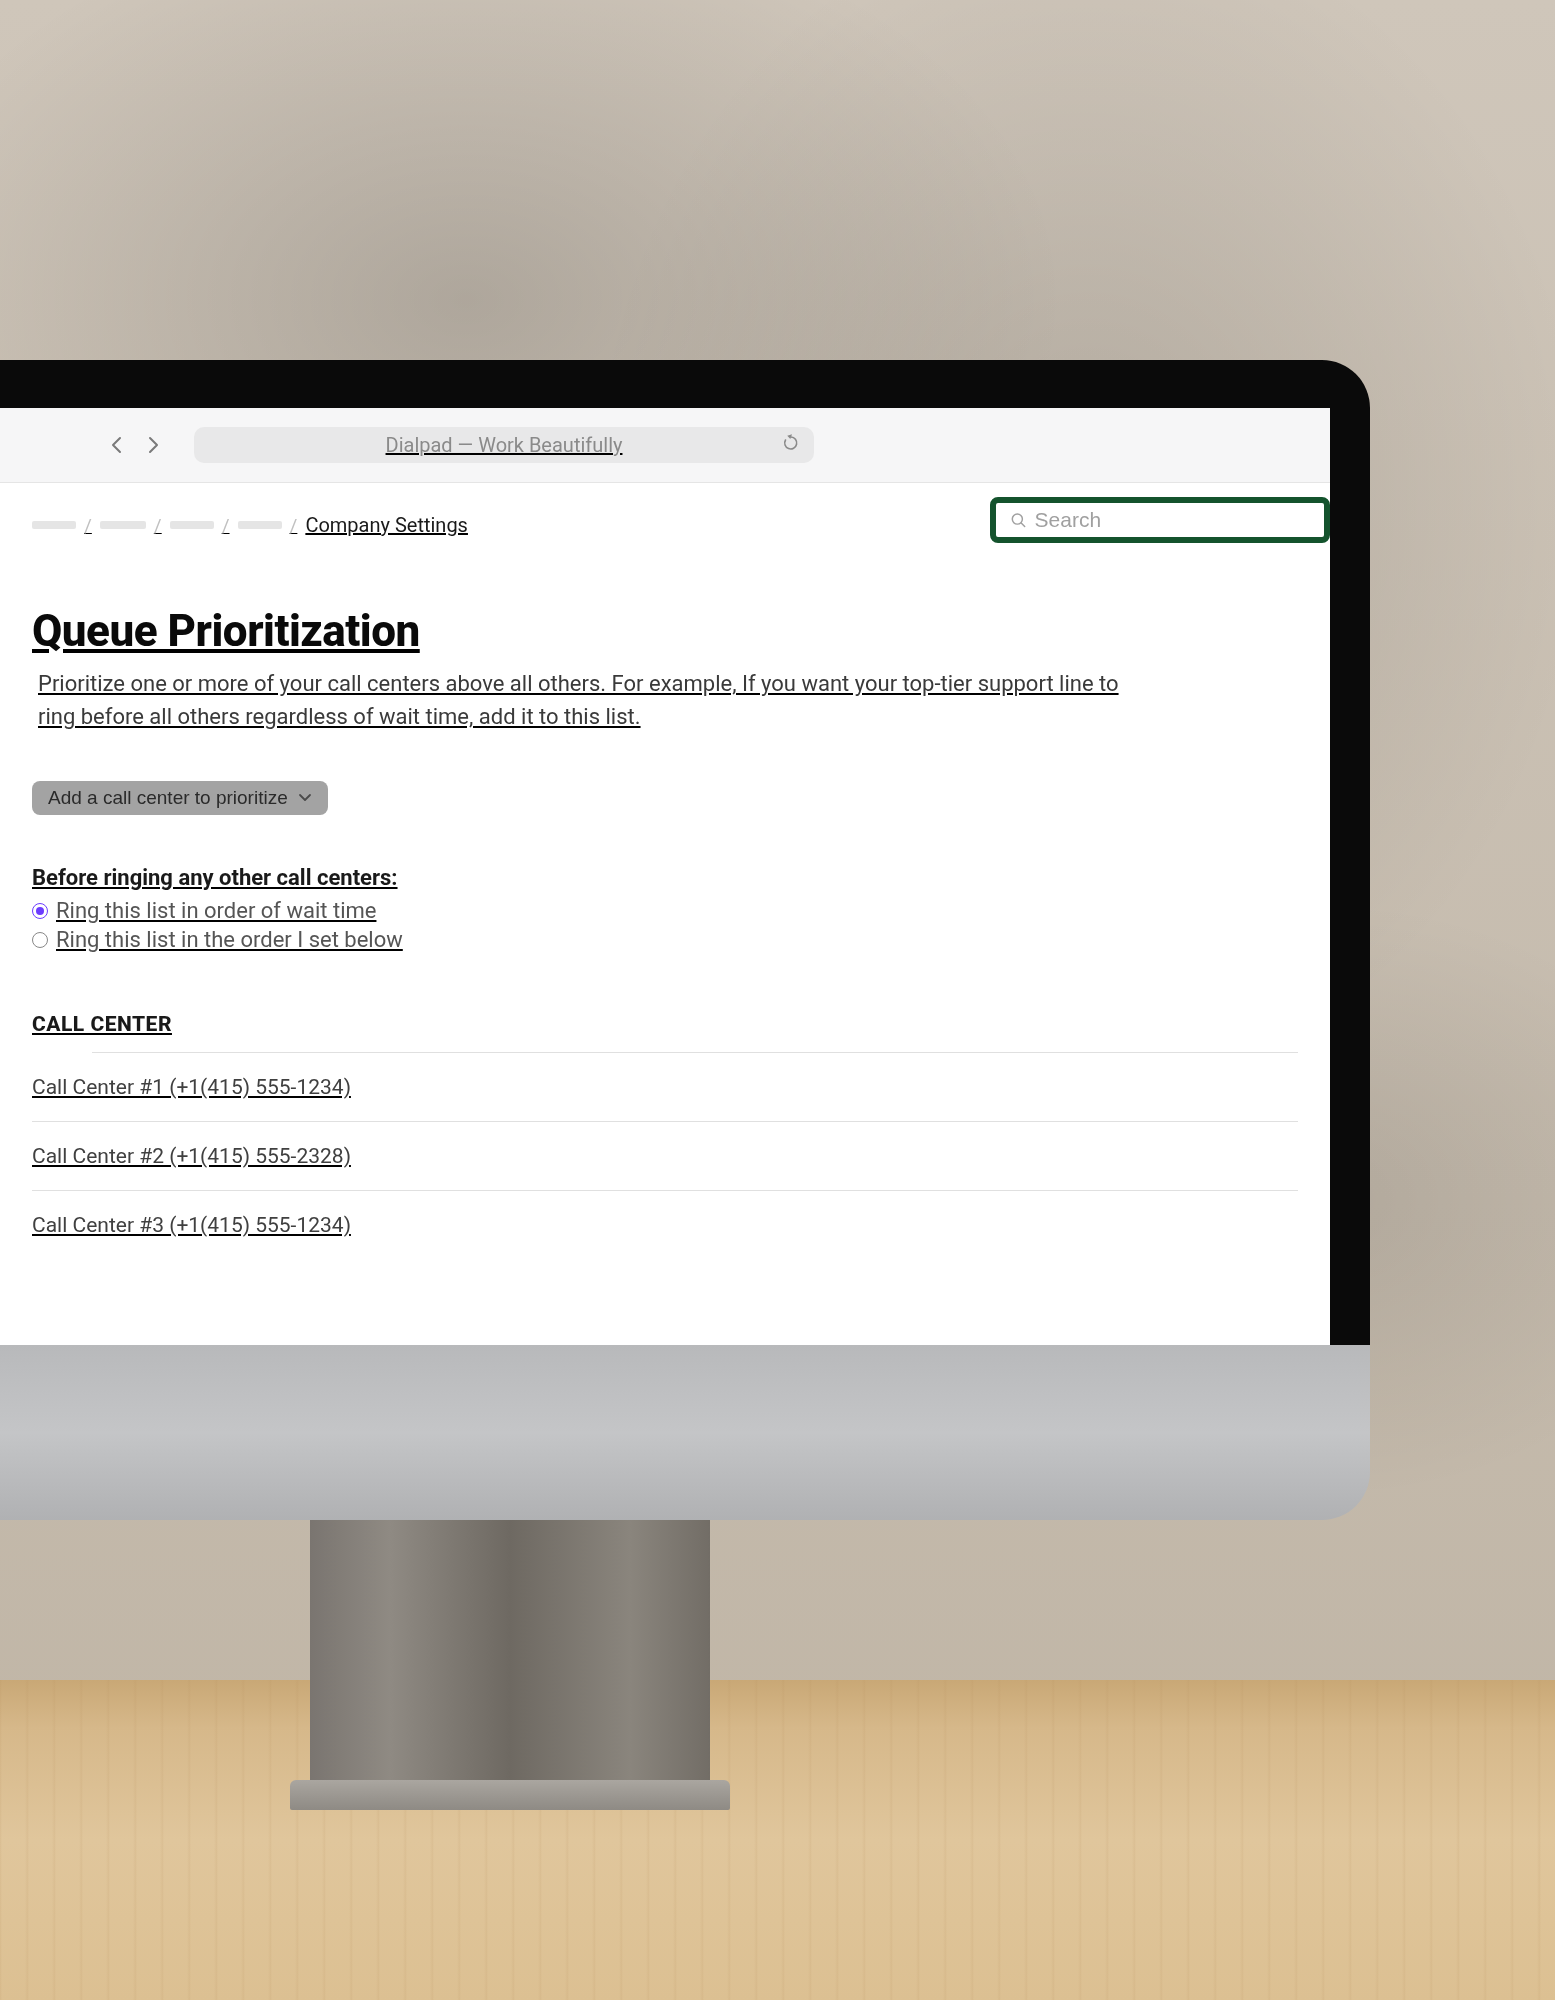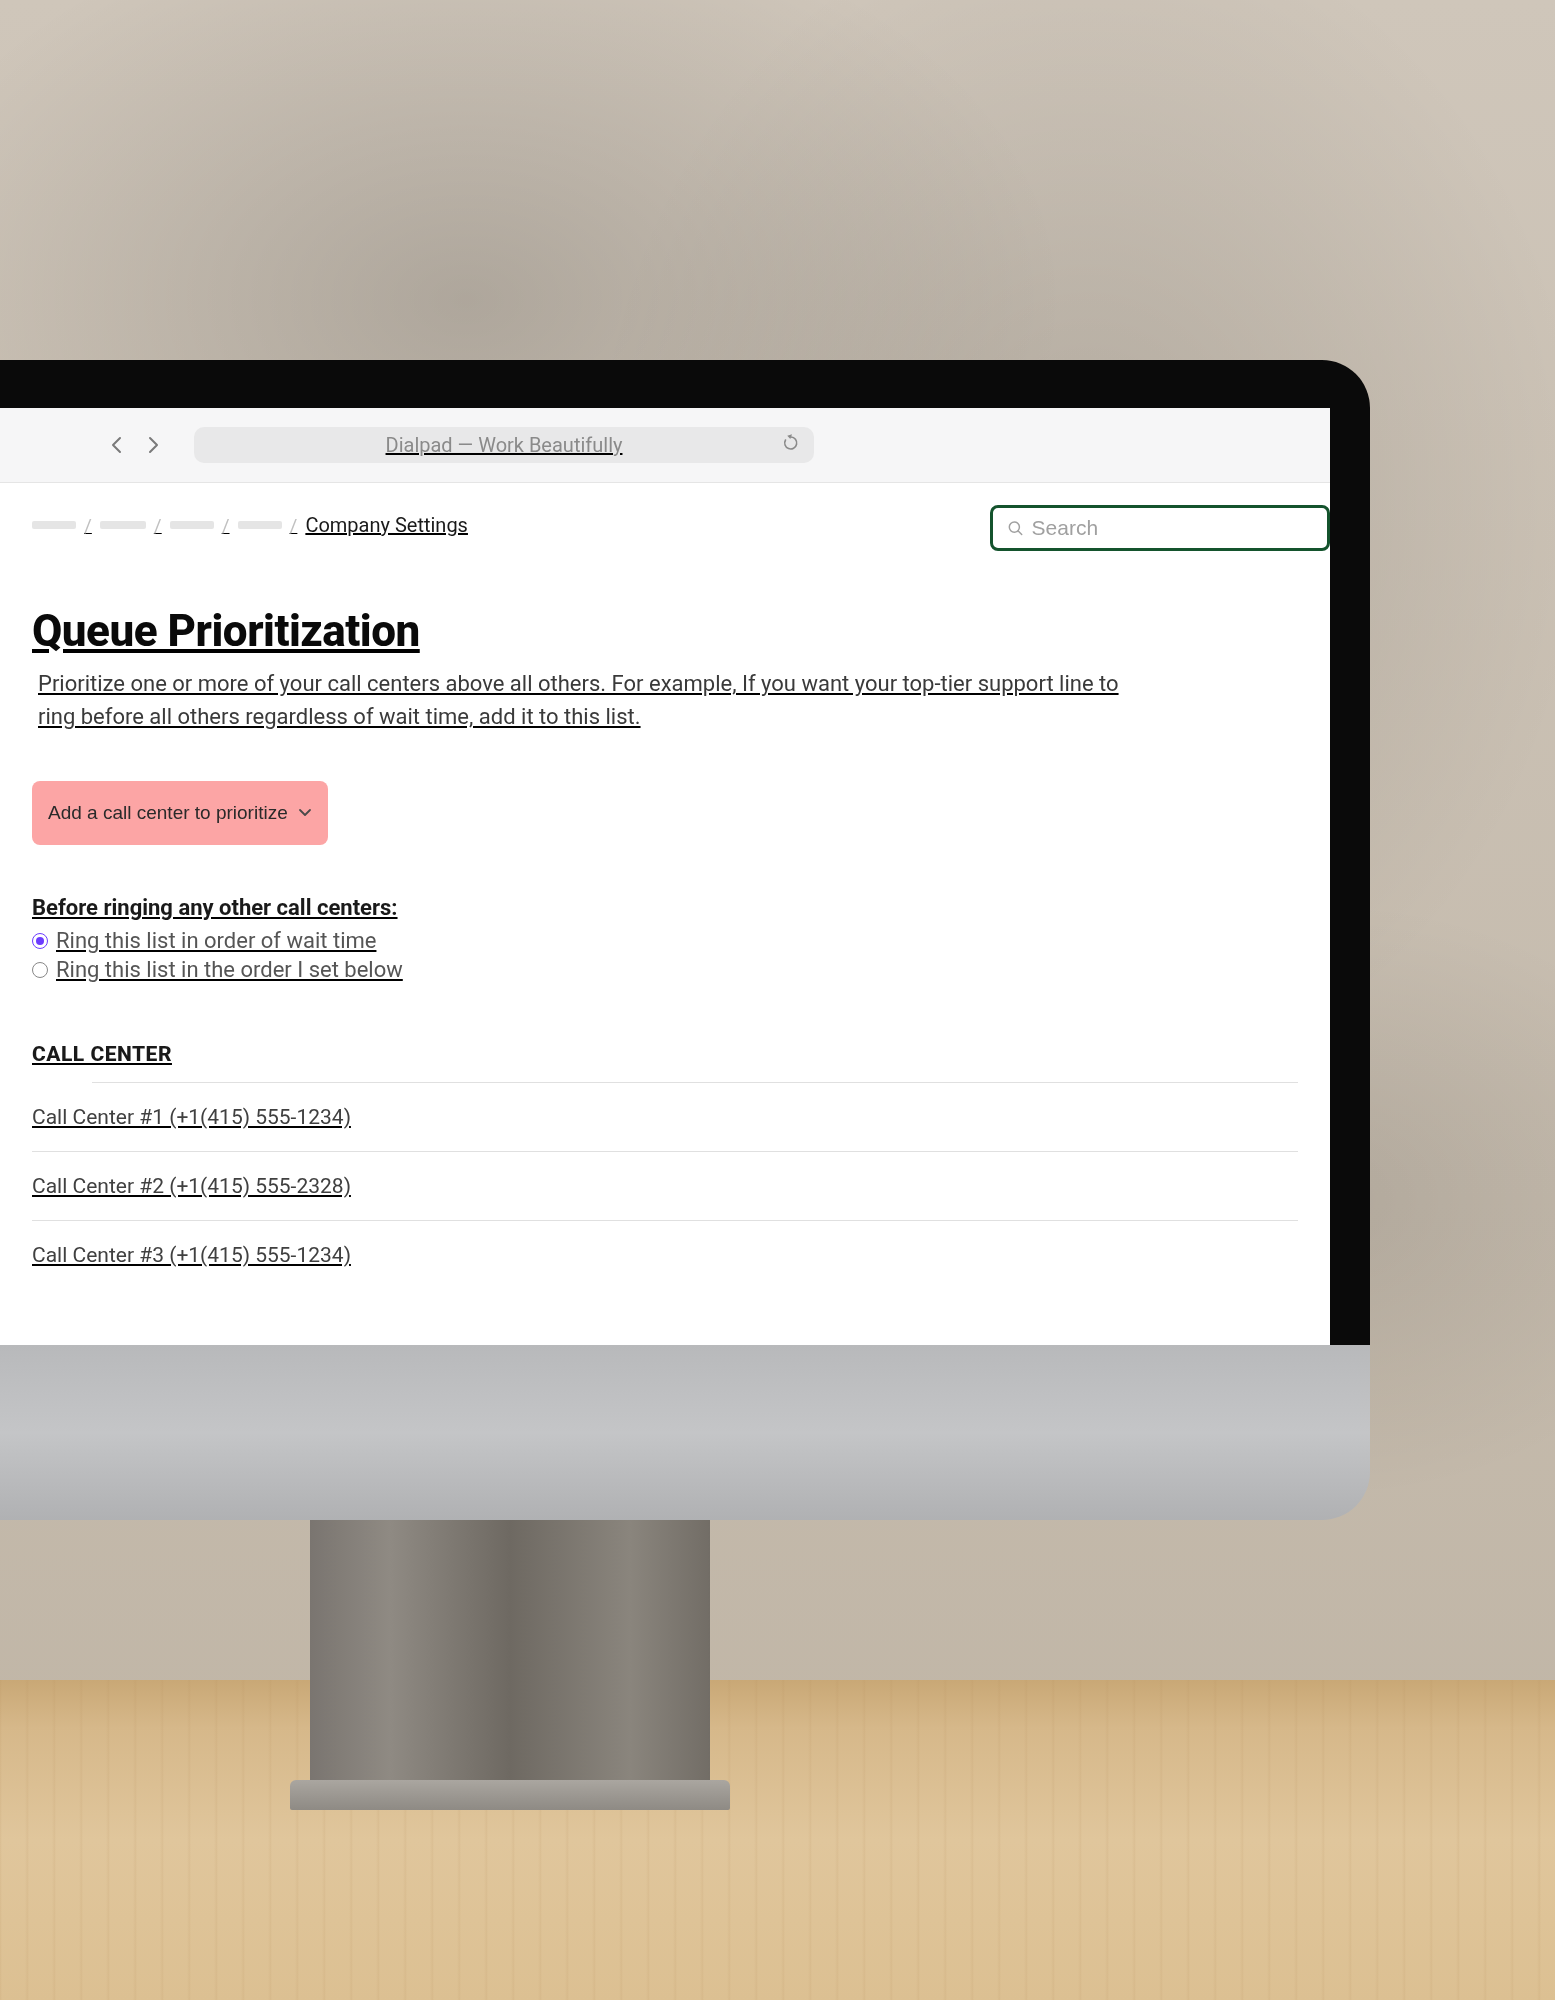--- a/index.html
+++ b/index.html
@@ -182,24 +182,24 @@
     
     .crumb-current {
       color: #1a1a1a;
       font-size: 20px;
     }
     
     
     .search-box {
       position: absolute;
       right: 0;
-      top: 22px;
+      top: 14px;
       width: 340px;
       height: 46px;
-      border: 3px solid #14532d;
+      border: 6px solid #14532d;
       border-radius: 8px;
       display: flex;
       align-items: center;
       padding: 0 14px;
       gap: 8px;
     }
     
     .search-input {
       border: none;
       outline: none;
@@ -228,24 +228,24 @@
       margin-top: 10px;
       max-width: 1100px;
       padding-left: 6px;
     }
     
     
     .dropdown-btn {
       display: inline-flex;
       align-items: center;
       gap: 10px;
-      background: #fca5a5;
+      background: #a3a3a3;
       border: none;
       border-radius: 8px;
-      padding: 21px 16px;
+      padding: 6px 16px;
       font-size: 19px;
       color: #2a2a2a;
       cursor: pointer;
       margin-top: 48px;
     }
     
     
     .radio-section {
       margin-top: 50px;
     }

